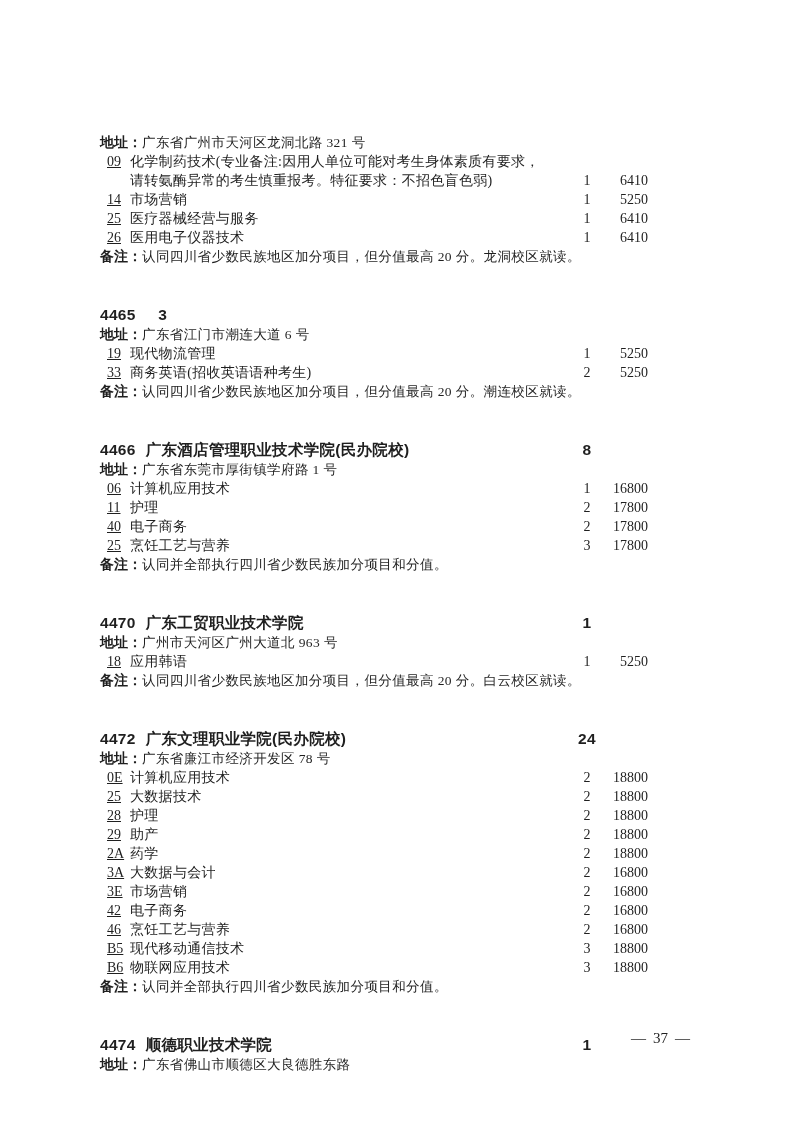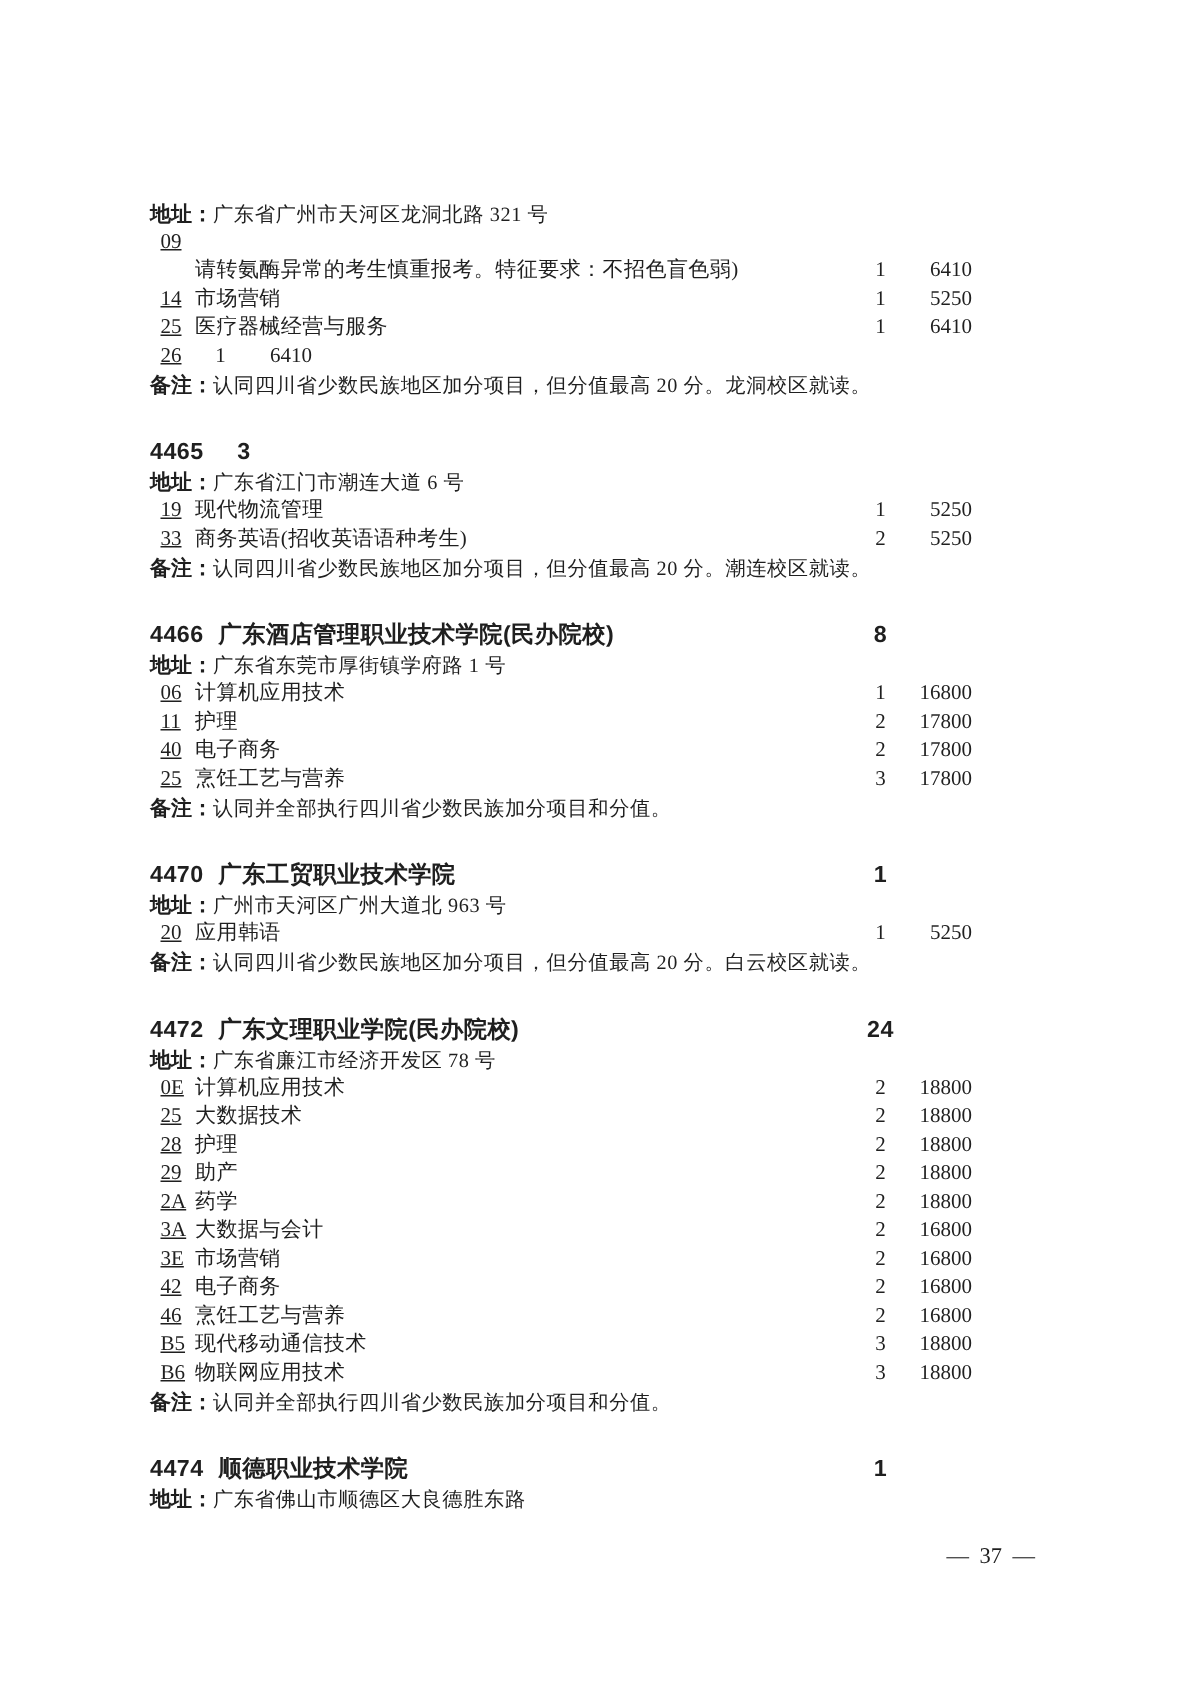--- a/index.html
+++ b/index.html
@@ -10,21 +10,21 @@
     background:#ffffff;
     color:#1f1f1f;
     overflow:hidden;
     font-family:"Liberation Serif", serif;
   }
   .content{
     position:absolute;
     left:100px;top:133px;
     width:548px;
   }
-  .section{margin-top:25px;}
+  .section{margin-top:38px;}
   .section:first-child{margin-top:0;}
   .row{display:flex;align-items:baseline;line-height:19px;font-size:14px;}
   
   .hrow{
     font-family:"Liberation Sans", sans-serif;
     font-weight:700;
     font-size:15.5px;
     line-height:21px;
     letter-spacing:0.3px;
   }
@@ -61,20 +61,21 @@
 
 <div class="page">
   <main class="content">
       <section class="section">
         <div class="row">
           <span class="lbl">地址：</span>
           <span class="kai">广东省广州市天河区龙洞北路 321 号</span>
         </div>
         <div class="row">
           <span class="mcode">09</span>
+          <span class="mname">化学制药技术(专业备注:因用人单位可能对考生身体素质有要求，</span>
           <span class="mplan"></span>
           <span class="mtuit"></span>
         </div>
         <div class="row">
           <span class="mcode"></span>
           <span class="mname">请转氨酶异常的考生慎重报考。特征要求：不招色盲色弱)</span>
           <span class="mplan">1</span>
           <span class="mtuit">6410</span>
         </div>
         <div class="row">
@@ -84,20 +85,21 @@
           <span class="mtuit">5250</span>
         </div>
         <div class="row">
           <span class="mcode">25</span>
           <span class="mname">医疗器械经营与服务</span>
           <span class="mplan">1</span>
           <span class="mtuit">6410</span>
         </div>
         <div class="row">
           <span class="mcode">26</span>
+          <span class="mname">医用电子仪器技术</span>
           <span class="mplan">1</span>
           <span class="mtuit">6410</span>
         </div>
         <div class="row">
           <span class="lbl">备注：</span>
           <span class="kai">认同四川省少数民族地区加分项目，但分值最高 20 分。龙洞校区就读。</span>
         </div>
       </section>
       <section class="section">
         <div class="row hrow">
@@ -171,21 +173,21 @@
           <span class="hcode">4470</span>
           <span class="hname">广东工贸职业技术学院</span>
           <span class="mplan">1</span>
           <span class="mtuit"></span>
         </div>
         <div class="row">
           <span class="lbl">地址：</span>
           <span class="kai">广州市天河区广州大道北 963 号</span>
         </div>
         <div class="row">
-          <span class="mcode">20</span>
+          <span class="mcode">18</span>
           <span class="mname">应用韩语</span>
           <span class="mplan">1</span>
           <span class="mtuit">5250</span>
         </div>
         <div class="row">
           <span class="lbl">备注：</span>
           <span class="kai">认同四川省少数民族地区加分项目，但分值最高 20 分。白云校区就读。</span>
         </div>
       </section>
       <section class="section">

